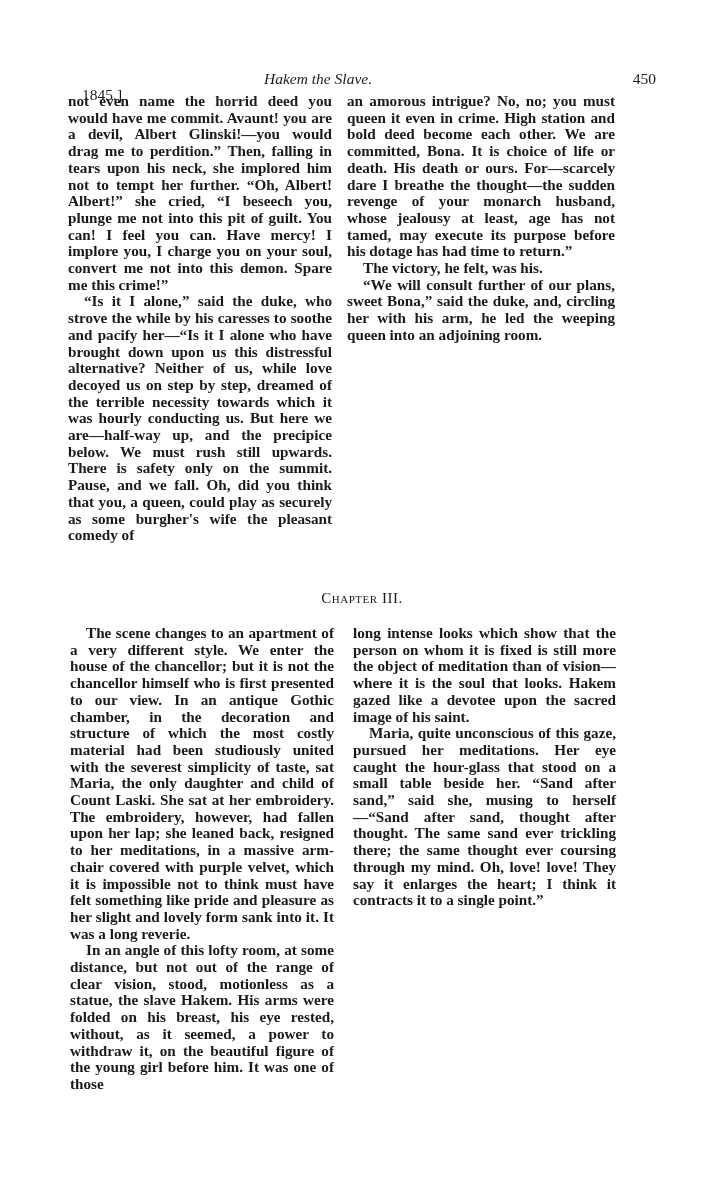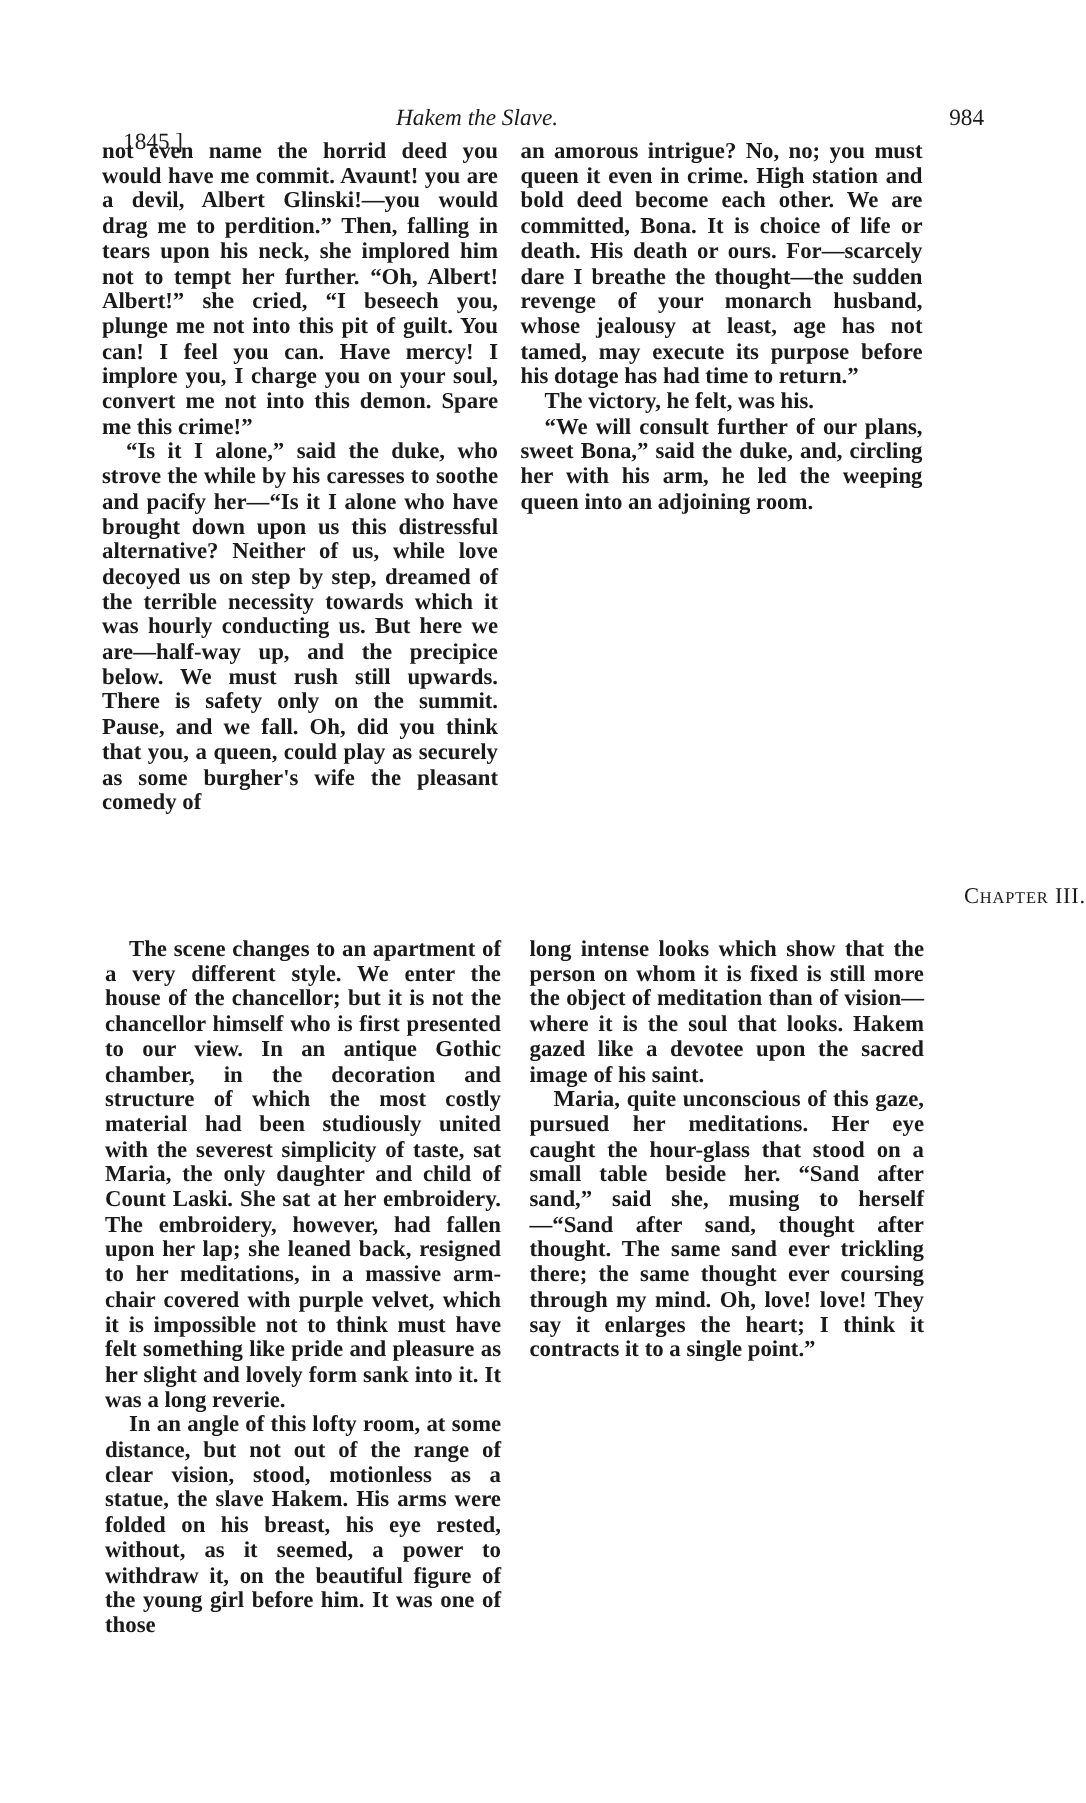--- a/index.html
+++ b/index.html
@@ -22,32 +22,32 @@
       text-align: justify;
     }
     .col p { margin: 0; text-indent: 16px; font-weight: bold; }
     .col p.noindent { text-indent: 0; }
     .col-1 { left: 68px; top: 93px; }
     .col-2 { left: 347px; top: 93px; width: 268px; }
     .col-3 { left: 70px; top: 625px; width: 264px; }
     .col-4 { left: 353px; top: 625px; width: 263px; }
 
     .chapter-heading {
-      position: absolute; top: 590px; left: 0; width: 724px; text-align: right;
+      position: absolute; top: 590px; left: 0; width: 724px; text-align: center;
       font-family: "Liberation Serif", serif; font-size: 15px; letter-spacing: 0.5px;
     }
     .chapter-heading .sc { font-variant: small-caps; }
   </style>
 </head>
 <body>
 
 <div class="running-head">
   <span class="year">1845.]</span>
   <span class="title">Hakem the Slave.</span>
-  <span class="page">984</span>
+  <span class="page">450</span>
 </div>
 
 <div class="col col-1">
   <p class="noindent">not even name the horrid deed you would have me commit. Avaunt! you are a devil, Albert Glinski!—you would drag me to perdition.” Then, falling in tears upon his neck, she implored him not to tempt her further. “Oh, Albert! Albert!” she cried, “I beseech you, plunge me not into this pit of guilt. You can! I feel you can. Have mercy! I implore you, I charge you on your soul, convert me not into this demon. Spare me this crime!”</p>
   <p>“Is it I alone,” said the duke, who strove the while by his caresses to soothe and pacify her—“Is it I alone who have brought down upon us this distressful alternative? Neither of us, while love decoyed us on step by step, dreamed of the terrible necessity towards which it was hourly conducting us. But here we are—half-way up, and the precipice below. We must rush still upwards. There is safety only on the summit. Pause, and we fall. Oh, did you think that you, a queen, could play as securely as some burgher's wife the pleasant comedy of</p>
 </div>
 
 <div class="col col-2">
   <p class="noindent">an amorous intrigue? No, no; you must queen it even in crime. High station and bold deed become each other. We are committed, Bona. It is choice of life or death. His death or ours. For—scarcely dare I breathe the thought—the sudden revenge of your monarch husband, whose jealousy at least, age has not tamed, may execute its purpose before his dotage has had time to return.”</p>
   <p>The victory, he felt, was his.</p>

